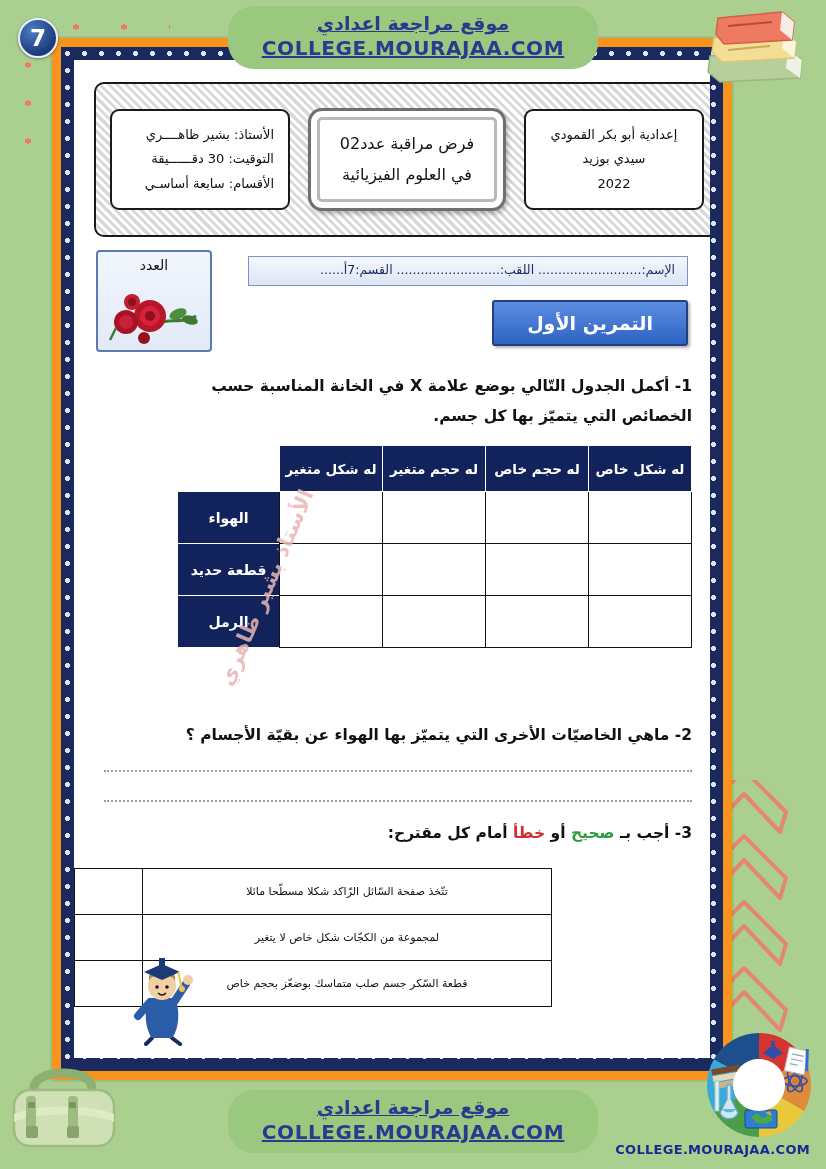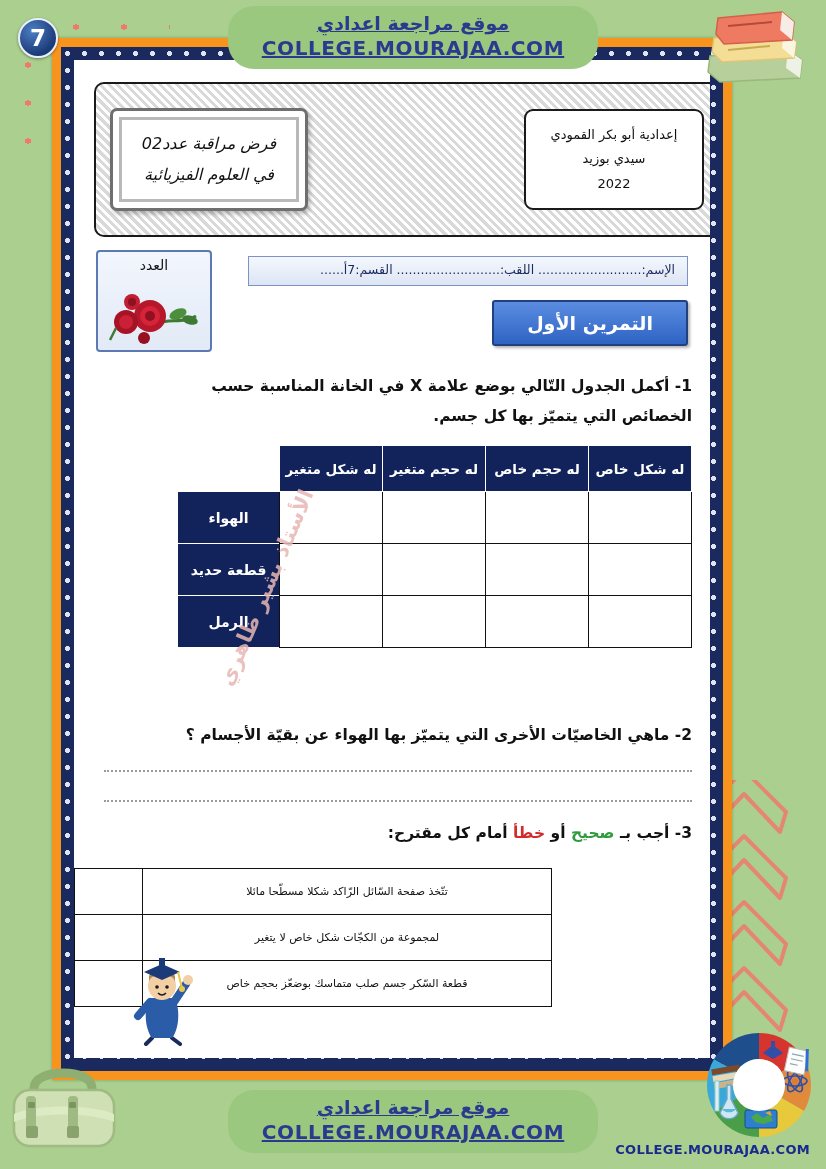--- a/index.html
+++ b/index.html
@@ -155,29 +155,28 @@
     direction: rtl;
     font-size: 13px;
     line-height: 1.85;
     color: #111;
   }
   .hdr-school { width: 180px; padding: 12px 8px; }
   .hdr-center {
     width: 198px;
     padding: 18px 8px;
     border: 3px solid #6f6f6f;
-    border-radius: 7px;
+    border-radius: 14px;
     background: #fff;
     font-size: 16px;
     line-height: 1.9;
     box-shadow:
       inset 0 0 0 6px #fff,
       inset 0 0 0 9px #b9b9b9,
       2px 3px 4px rgba(0,0,0,.25);
-    font-style: italic;
   }
   .hdr-teacher { width: 180px; padding: 12px 8px; text-align: right; padding-right: 14px; }
 
   
   .id-line {
     position: absolute;
     right: 22px; top: 196px;
     width: 440px; height: 30px;
     border: 1.5px solid #7b93c7;
     border-radius: 0;
@@ -396,20 +395,25 @@
         <div>إعدادية أبو بكر القمودي</div>
         <div>سيدي بوزيد</div>
         <div>2022</div>
       </div>
 
       <div class="hdr-box hdr-center">
         <div>فرض مراقبة عدد02</div>
         <div>في العلوم الفيزيائية</div>
       </div>
 
+      <div class="hdr-box hdr-teacher">
+        <div>الأستاذ: بشير ظاهــــري</div>
+        <div>التوقيت: 30 دقــــــيقة</div>
+        <div>الأقسام: سابعة أساسـي</div>
+      </div>
 
     </div>
 
     <div class="id-line">الإسم:.......................... اللقب:.......................... القسم:7أ......</div>
 
     <div class="grade-box">
       <div class="label">العدد</div>
       <div class="rose">
         <svg width="98" height="56" viewBox="0 0 98 56">
           <g>

